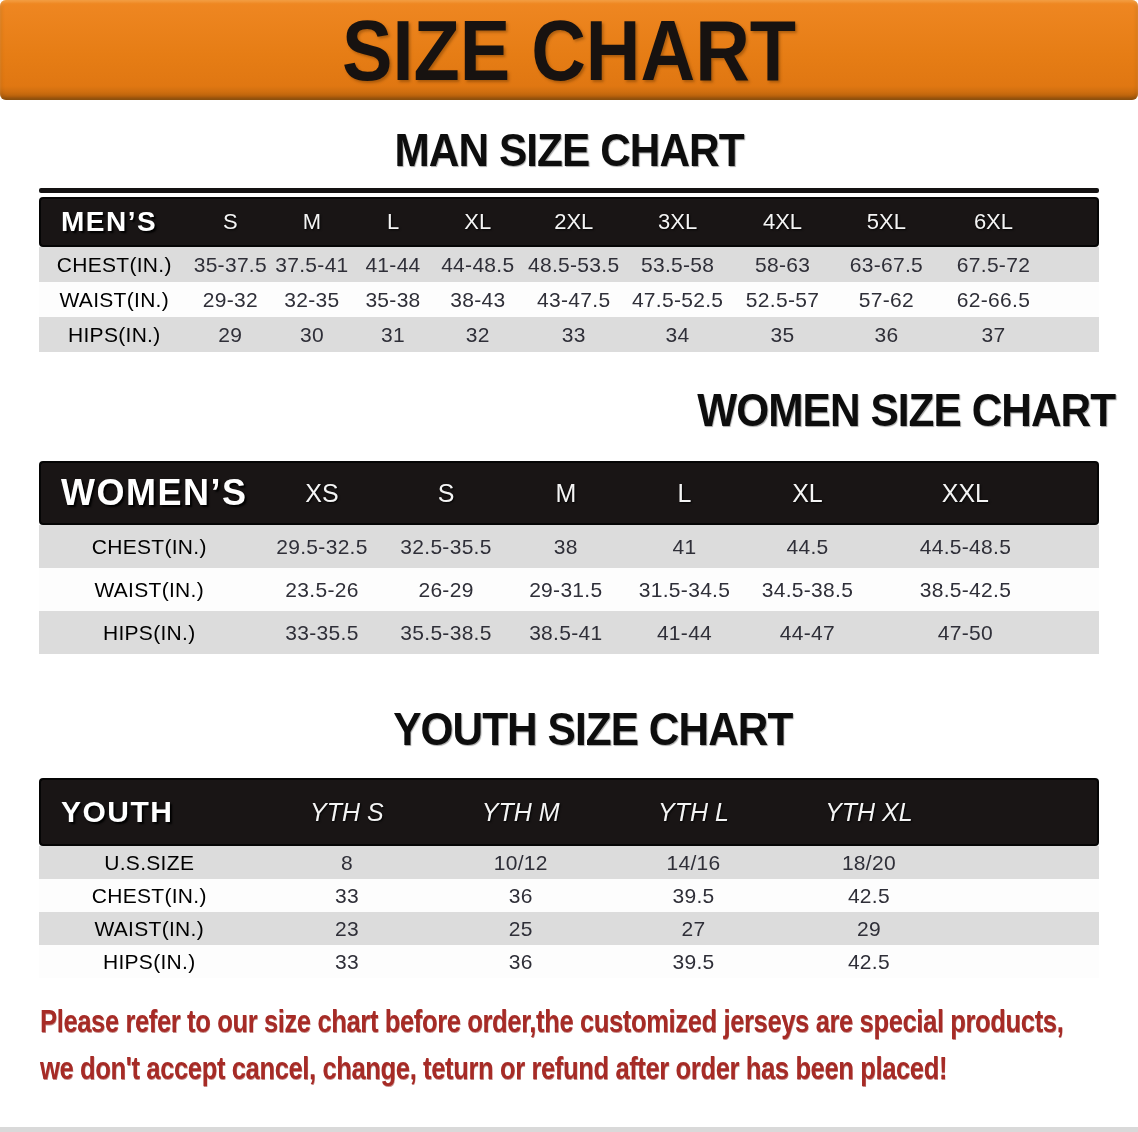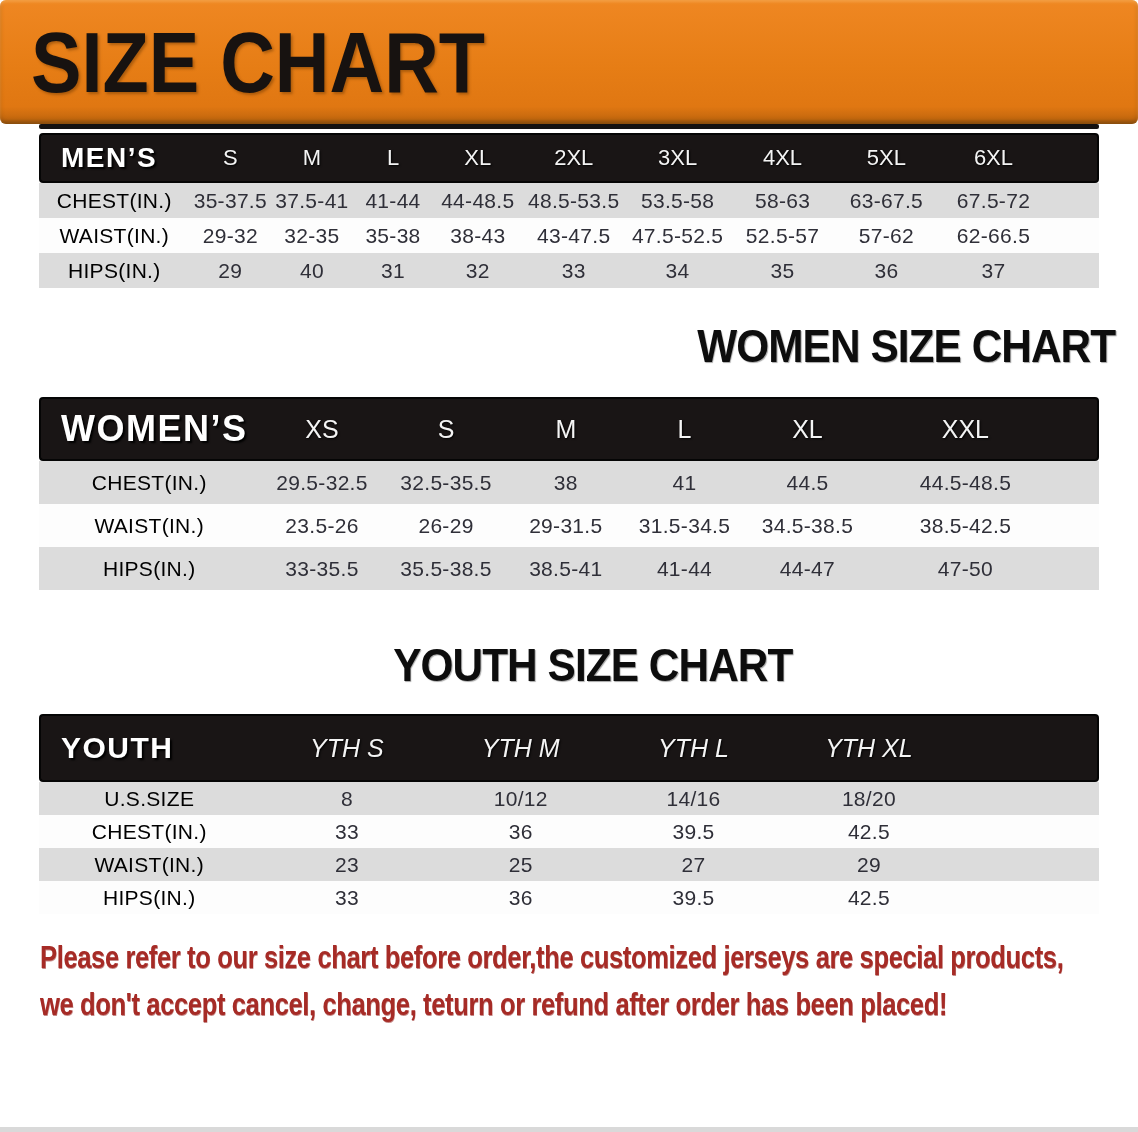--- a/index.html
+++ b/index.html
@@ -2,21 +2,21 @@
 <html><head>
 <meta charset="utf-8">
 <style>
   html,body{margin:0;padding:0;}
   body{
     width:1138px;height:1132px;overflow:hidden;background:#ffffff;position:relative;
     font-family:"Liberation Sans",sans-serif;
   }
   
   .banner{
-    height:124px;display:flex;align-items:center;
+    height:100px;display:flex;align-items:center;justify-content:center;
     background:linear-gradient(180deg,#ef8722 0%,#e67d15 55%,#e07712 86%,#c4680e 96%,#9c5a14 100%);
     border-radius:6px;
     box-shadow:inset 0 2px 3px rgba(255,200,120,.4), inset 0 -3px 4px rgba(90,45,0,.35);
   }
   .banner-title{
     display:inline-block;font-size:86px;font-weight:bold;line-height:100px;
     transform:scaleX(.88);color:#171210;letter-spacing:0px;
     text-shadow:2px 2px 3px rgba(100,50,0,.45);white-space:nowrap;
   }
   
@@ -80,20 +80,23 @@
 </head>
 <body>
 
 <div class="page">
 
   <header class="banner">
     <span class="banner-title">SIZE CHART</span>
   </header>
 
   <section>
+    <h2 class="section-title" id="men-title">
+      <span>MAN SIZE CHART</span>
+    </h2>
     <div class="top-rule"></div>
     <table class="size-table t-men">
         <colgroup>
           <col style="width: 14.2%;">
           <col style="width: 7.7%;">
           <col style="width: 7.7%;">
           <col style="width: 7.6%;">
           <col style="width: 8.4%;">
           <col style="width: 9.7%;">
           <col style="width: 9.9%;">
@@ -140,21 +143,21 @@
             <td>43-47.5</td>
             <td>47.5-52.5</td>
             <td>52.5-57</td>
             <td>57-62</td>
             <td>62-66.5</td>
             <td></td>
           </tr>
           <tr>
             <td class="row-label">HIPS(IN.)</td>
             <td>29</td>
-            <td>40</td>
+            <td>30</td>
             <td>31</td>
             <td>32</td>
             <td>33</td>
             <td>34</td>
             <td>35</td>
             <td>36</td>
             <td>37</td>
             <td></td>
           </tr>
         </tbody>

